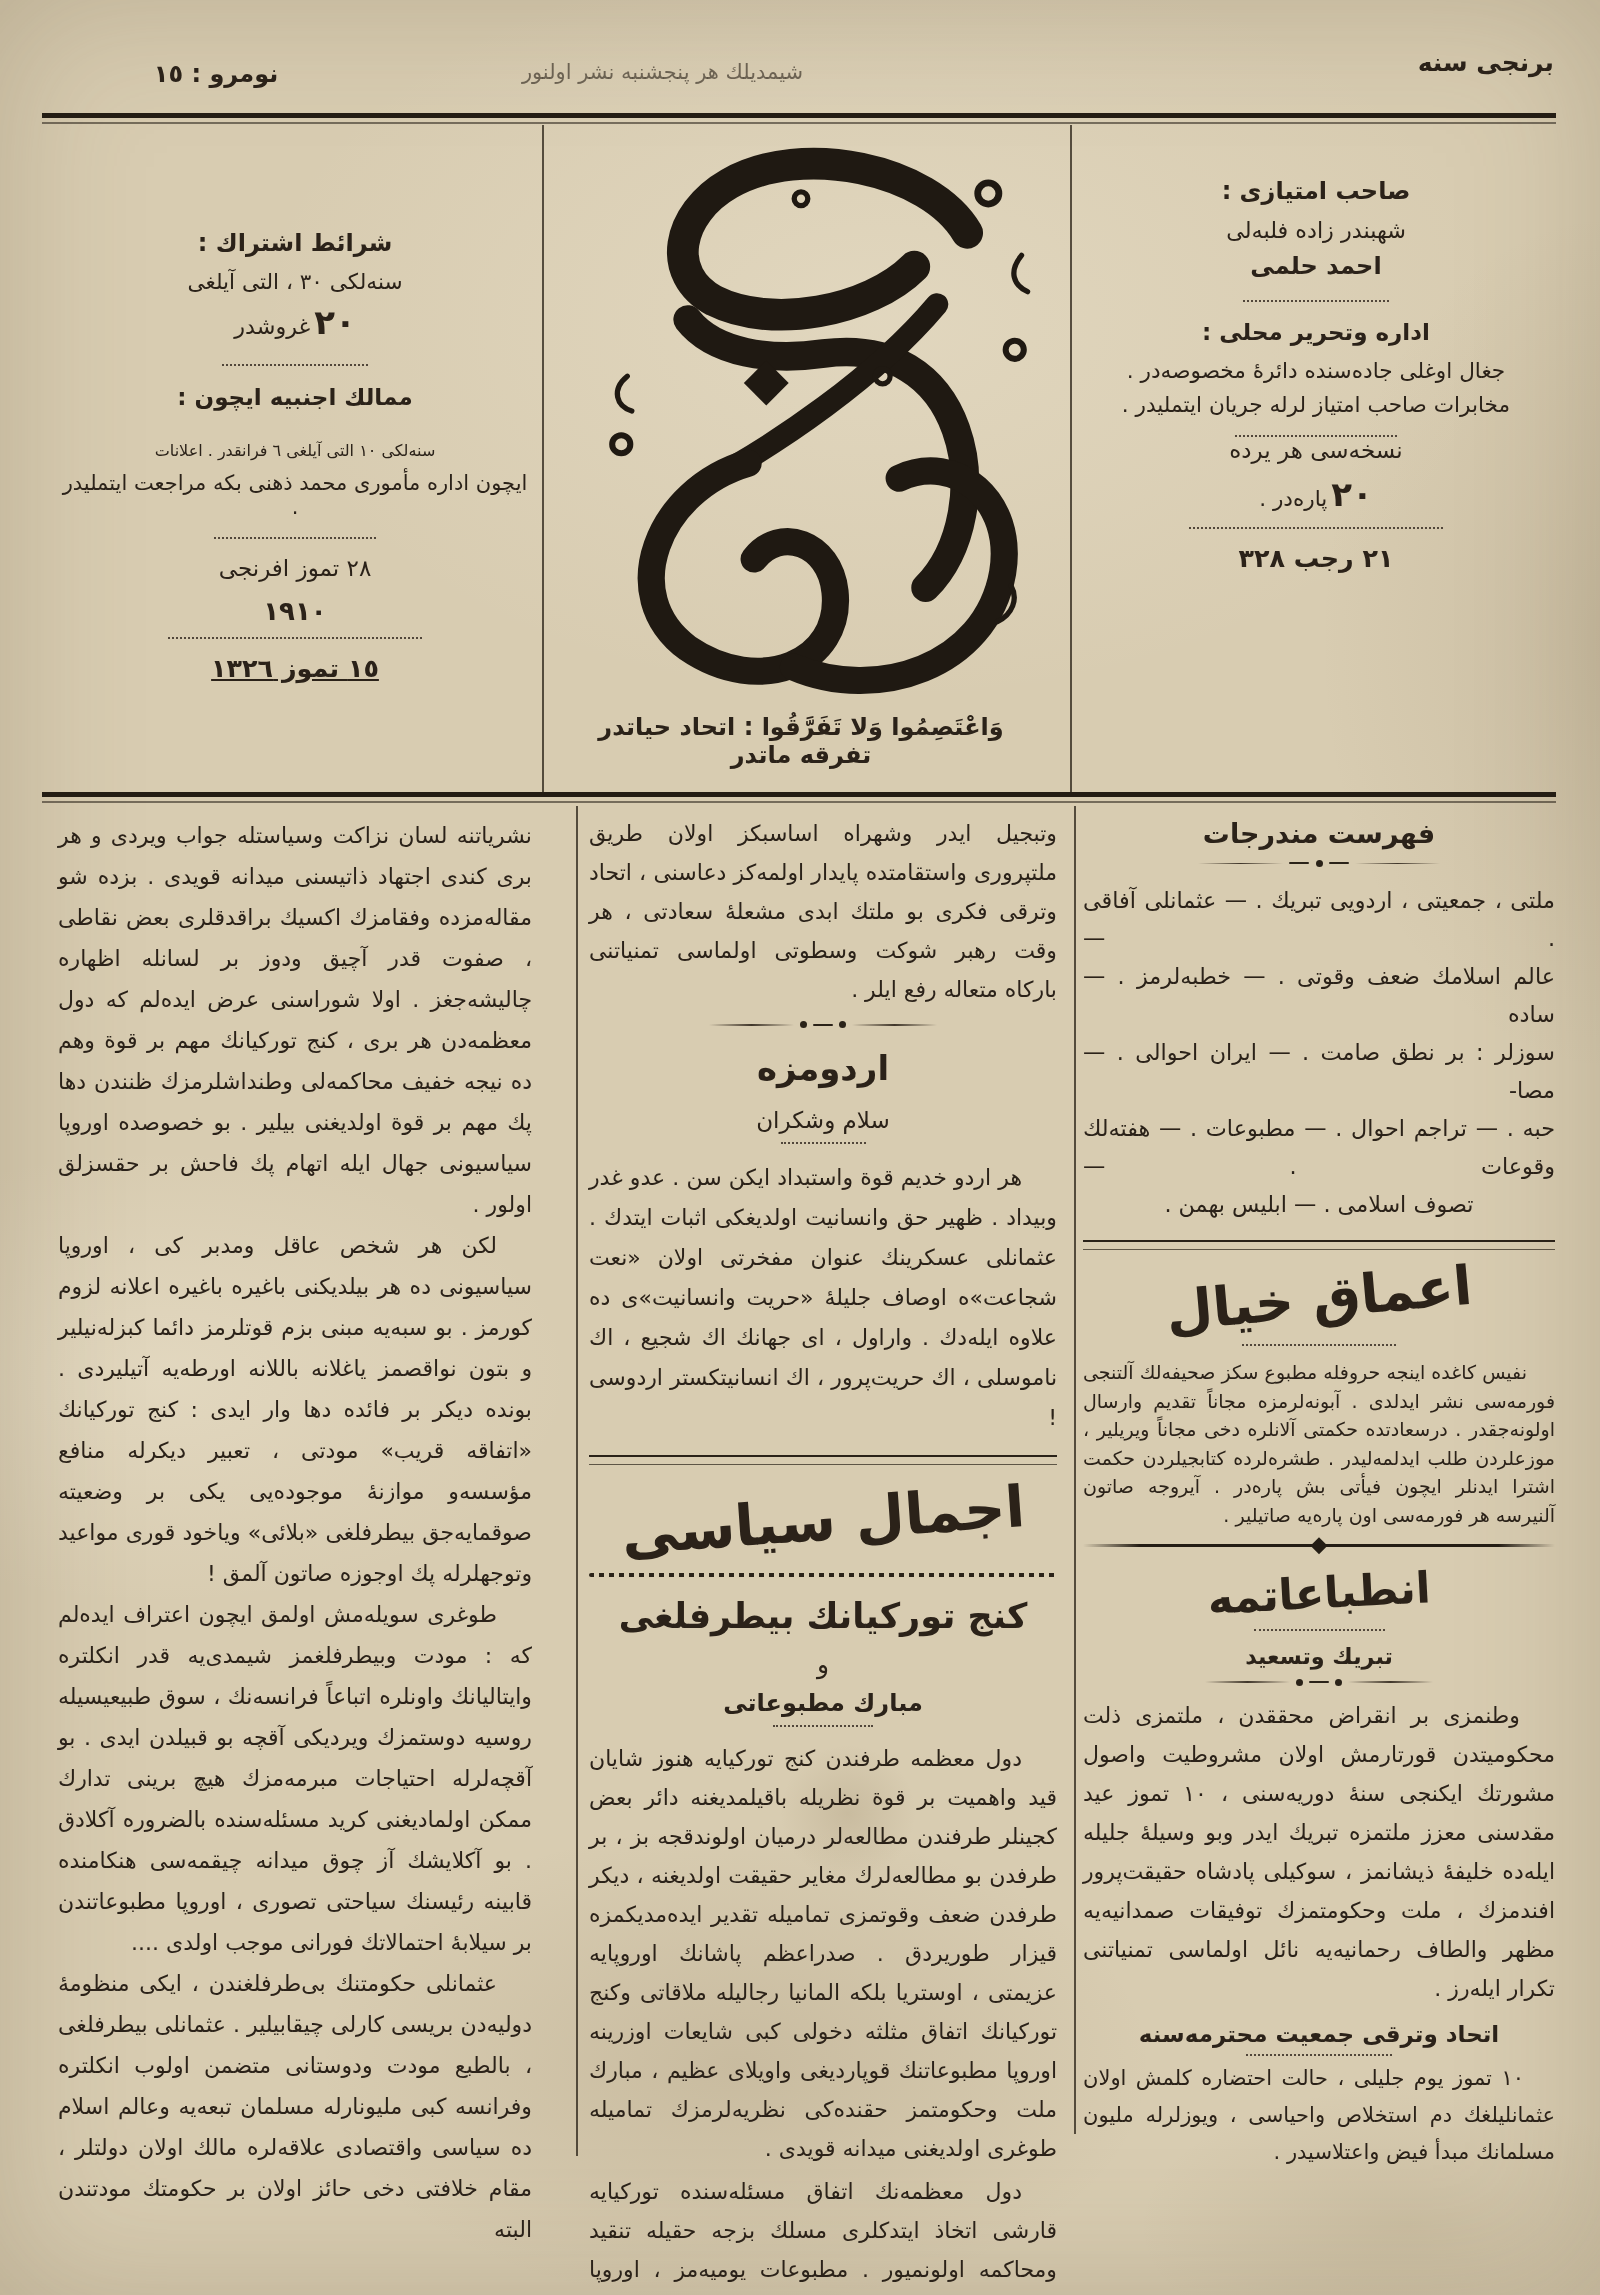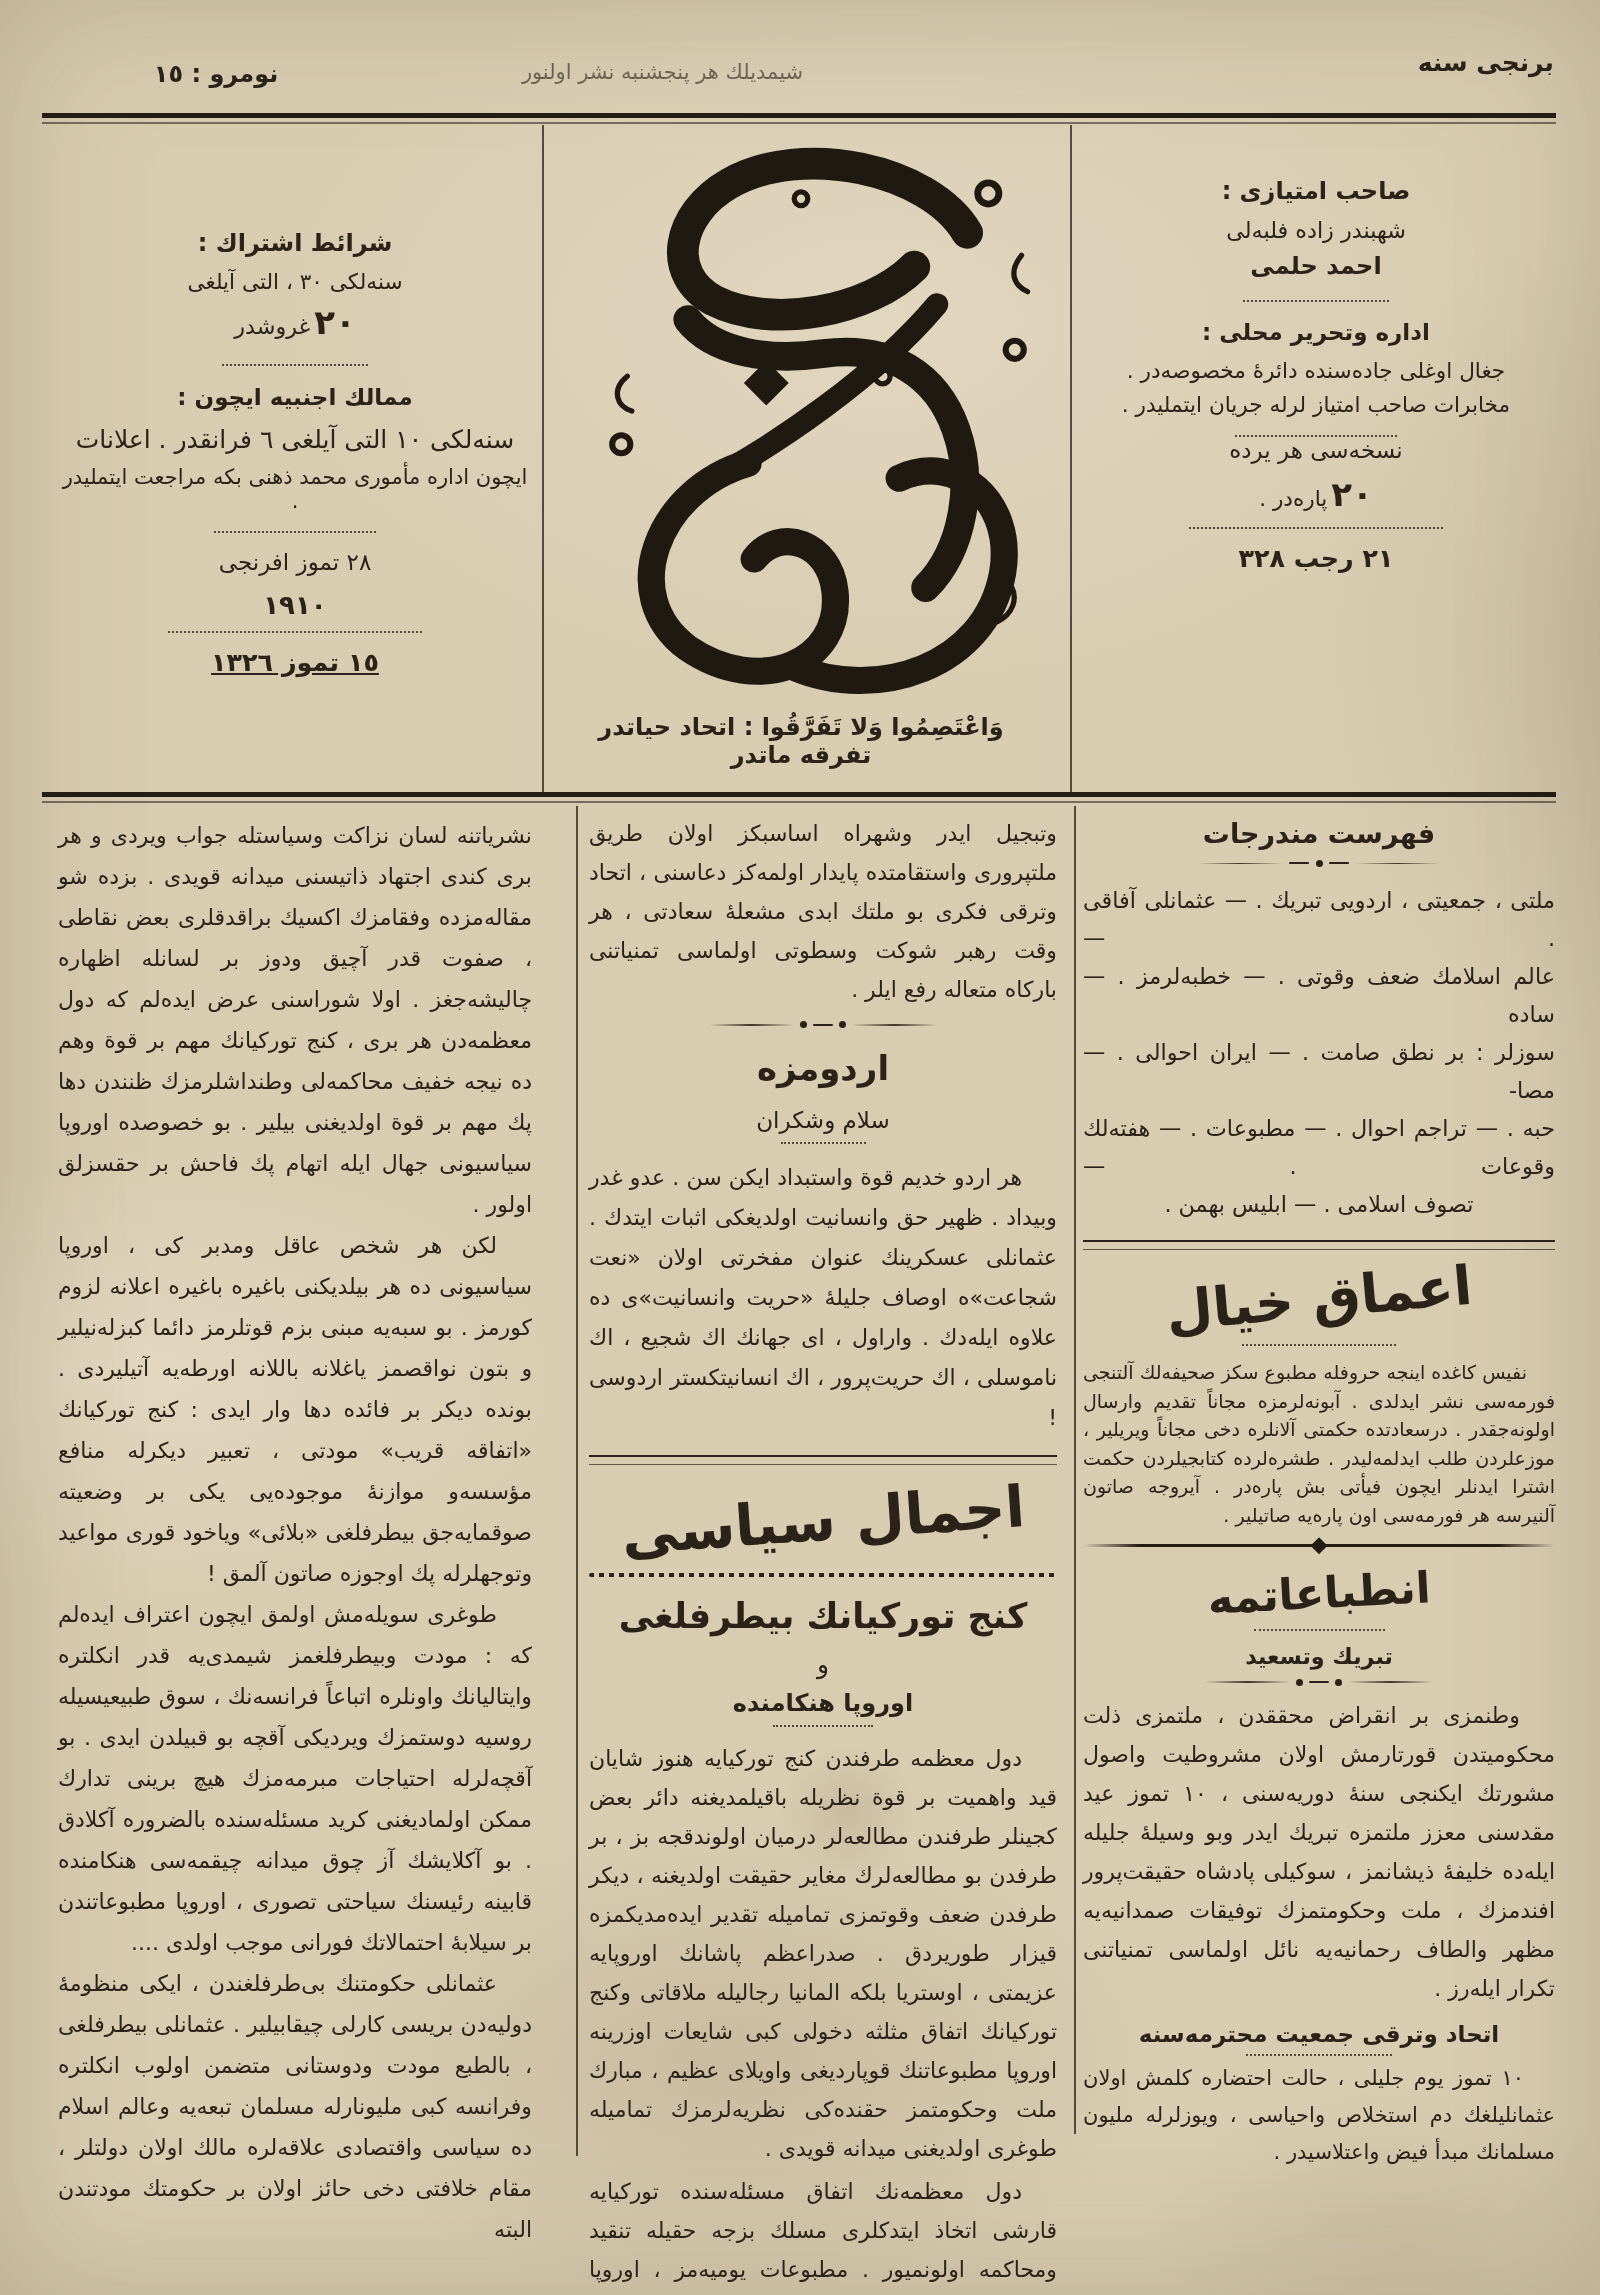--- a/index.html
+++ b/index.html
@@ -85,21 +85,21 @@
 
   <div class="abs" style="left:58px;top:229px;width:474px;">
     <div class="hdr-line" style="font-size:24px;font-weight:bold;text-align:center;">شرائط اشتراك :</div>
     <div class="hdr-line" style="font-size:21.6px;margin-top:12.3px;">سنه‌لكى ٣٠ ، التى آيلغى</div>
     <div class="hdr-line" style="margin-top:7.7px;">
       <span class="bignum">٢٠</span>
       <span style="font-size:22.3px;">غروشدر</span>
     </div>
     <div class="dot-rule" style="width:146px;margin:21.6px auto 0;"></div>
     <div class="hdr-line" style="font-size:23px;font-weight:bold;margin:18.5px 0 0;">ممالك اجنبيه ايچون :</div>
-    <div class="hdr-line" style="font-size:25px;margin-top:15px;">سنه‌لكى ١٠ التى آيلغى ٦ فرانقدر . اعلانات</div>
+    <div class="hdr-line" style="font-size:16px;margin-top:31px;">سنه‌لكى ١٠ التى آيلغى ٦ فرانقدر . اعلانات</div>
     <div class="hdr-line" style="font-size:21px;margin-top:10.8px;">ايچون اداره مأمورى محمد ذهنى بكه مراجعت ايتمليدر .</div>
     <div class="dot-rule" style="width:162px;margin:18.5px auto 0;"></div>
     <div class="hdr-line" style="font-size:23px;margin-top:15.4px;">٢٨ تموز افرنجى</div>
     <div class="hdr-line" style="font-size:26px;font-weight:bold;margin-top:15.4px;letter-spacing:3.1px;">١٩١٠</div>
     <div class="dot-rule" style="width:254px;margin:10.8px auto 0;"></div>
     <div class="hdr-line" style="font-size:25.4px;font-weight:bold;margin-top:14px;letter-spacing:2.3px;text-decoration:underline;">١٥ تموز ١٣٢٦</div>
   </div>
 
   <div class="abs" style="left:566px;top:127px;width:470px;height:574px;">
     <span class="sr">حكمت</span>
@@ -156,21 +156,21 @@
     <p class="par" style="margin:14px 0 0;font-size:22px;line-height:40px;text-indent:35px;">هر اردو خديم قوة واستبداد ايكن سن . عدو غدر وبيداد . ظهير حق وانسانيت اولديغكى اثبات ايتدك . عثمانلى عسكرينك عنوان مفخرتى اولان «نعت شجاعت»ه اوصاف جليلهٔ «حريت وانسانيت»ى ده علاوه ايله‌دك . واراول ، اى جهانك اك شجيع ، اك ناموسلى ، اك حريت‌پرور ، اك انسانيتكستر اردوسى !</p>
 
     <div class="dbl-rule" style="margin-top:17px;"></div>
 
     <div class="rtl center cal title-rot" style="font-size:57px;margin-top:21.6px;">اجمال سياسى</div>
 
     <div class="bead-rule" style="margin-top:20px;"></div>
 
     <div class="rtl center cal" style="font-size:35px;margin-top:18.5px;">كنج توركيانك بيطرفلغى</div>
     <div class="rtl center" style="font-size:25px;margin-top:14px;">و</div>
-    <div class="rtl center" style="font-size:24px;font-weight:bold;margin-top:10.8px;">اوروپا هنكامنده</div>
+    <div class="rtl center" style="font-size:24px;font-weight:bold;margin-top:10.8px;">مبارك مطبوعاتى</div>
     <div class="dot-rule" style="width:100px;margin:7.7px auto 0;"></div>
 
     <p class="par" style="margin:12.3px 0 0;font-size:22px;line-height:39px;text-indent:35px;">دول معظمه طرفندن كنج توركيايه هنوز شايان قيد واهميت بر قوة نظريله باقيلمديغنه دائر بعض كجينلر طرفندن مطالعه‌لر درميان اولوندقجه بز ، بر طرفدن بو مطالعه‌لرك مغاير حقيقت اولديغنه ، ديكر طرفدن ضعف وقوتمزى تماميله تقدير ايده‌مديكمزه قيزار طوريردق . صدراعظم پاشانك اوروپايه عزيمتى ، اوستريا بلكه المانيا رجاليله ملاقاتى وكنج توركيانك اتفاق مثلثه دخولى كبى شايعات اوزرينه اوروپا مطبوعاتنك قوپارديغى واويلاى عظيم ، مبارك ملت وحكومتمز حقنده‌كى نظريه‌لرمزك تماميله طوغرى اولديغنى ميدانه قويدى .</p>
     <p class="par" style="margin:3.1px 0 0;font-size:22px;line-height:39px;text-indent:35px;">دول معظمه‌نك اتفاق مسئله‌سنده توركيايه قارشى اتخاذ ايتدكلرى مسلك بزجه حقيله تنقيد ومحاكمه اولونميور . مطبوعات يوميه‌مز ، اوروپا جرائدينك</p>
   </div>
 
   <div class="abs" style="left:1083px;top:818px;width:472px;">
     <div class="rtl center" style="font-size:27px;font-weight:bold;">فهرست مندرجات</div>
     <div class="orn" style="margin:10.8px 0 0;">
       <span class="line"></span>

